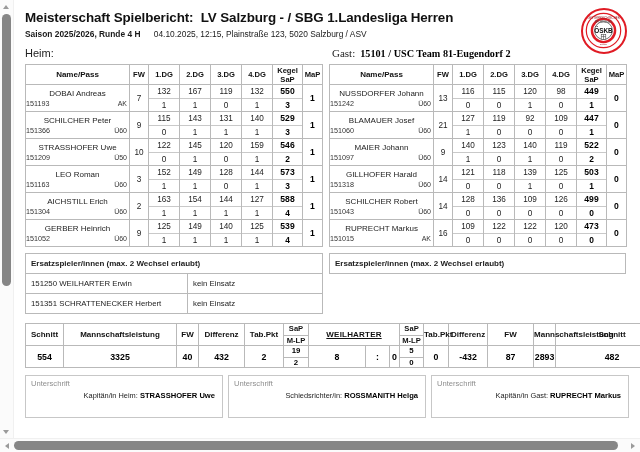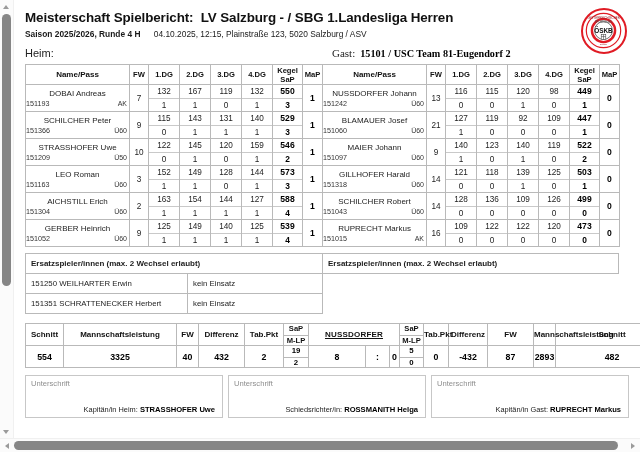--- a/index.html
+++ b/index.html
@@ -120,20 +120,21 @@
     border: 2.5px solid #e01b24;
     box-sizing: border-box;
     overflow: hidden;
   }
   .logo svg { display: block; }
 
   
   .cols {
     margin-top: 5px;
     display: flex;
+    gap: 7px;
   }
   .col { width: 297px; }
 
   table.grid {
     border-collapse: collapse;
     width: 100%;
     table-layout: fixed;
     font-size: 7.6px;
     color: #1c1c1c;
   }
@@ -257,21 +258,21 @@
     background: #fff;
   }
   .sign-lbl {
     position: absolute;
     left: 5px; top: 3px;
     font-size: 7.6px;
     color: #8e8e8e;
   }
   .sign-val {
     position: absolute;
-    right: 7px; bottom: 3px;
+    right: 7px; bottom: 17px;
     font-size: 7.4px;
     color: #1c1c1c;
     white-space: nowrap;
   }
   .sign-val b { font-size: 7.6px; color: #000; }
 </style>
 </head>
 <body>
 
 <div class="vscrollbar">
@@ -937,21 +938,21 @@
         <th>Mannschaftsleistung</th>
         <th>FW</th>
         <th>Differenz</th>
         <th>Tab.Pkt</th>
         <th>
           <span class="split">
             <span class="split-a">SaP</span>
             <span class="split-b">M-LP</span>
           </span>
         </th>
-        <th class="endergebnis" colspan="3">NUSSDORFER</th>
+        <th class="endergebnis" colspan="3">WEILHARTER</th>
         <th>
           <span class="split">
             <span class="split-a">SaP</span>
             <span class="split-b">M-LP</span>
           </span>
         </th>
         <th>Tab.Pkt</th>
         <th>Differenz</th>
         <th>FW</th>
         <th>Mannschaftsleistung</th>

